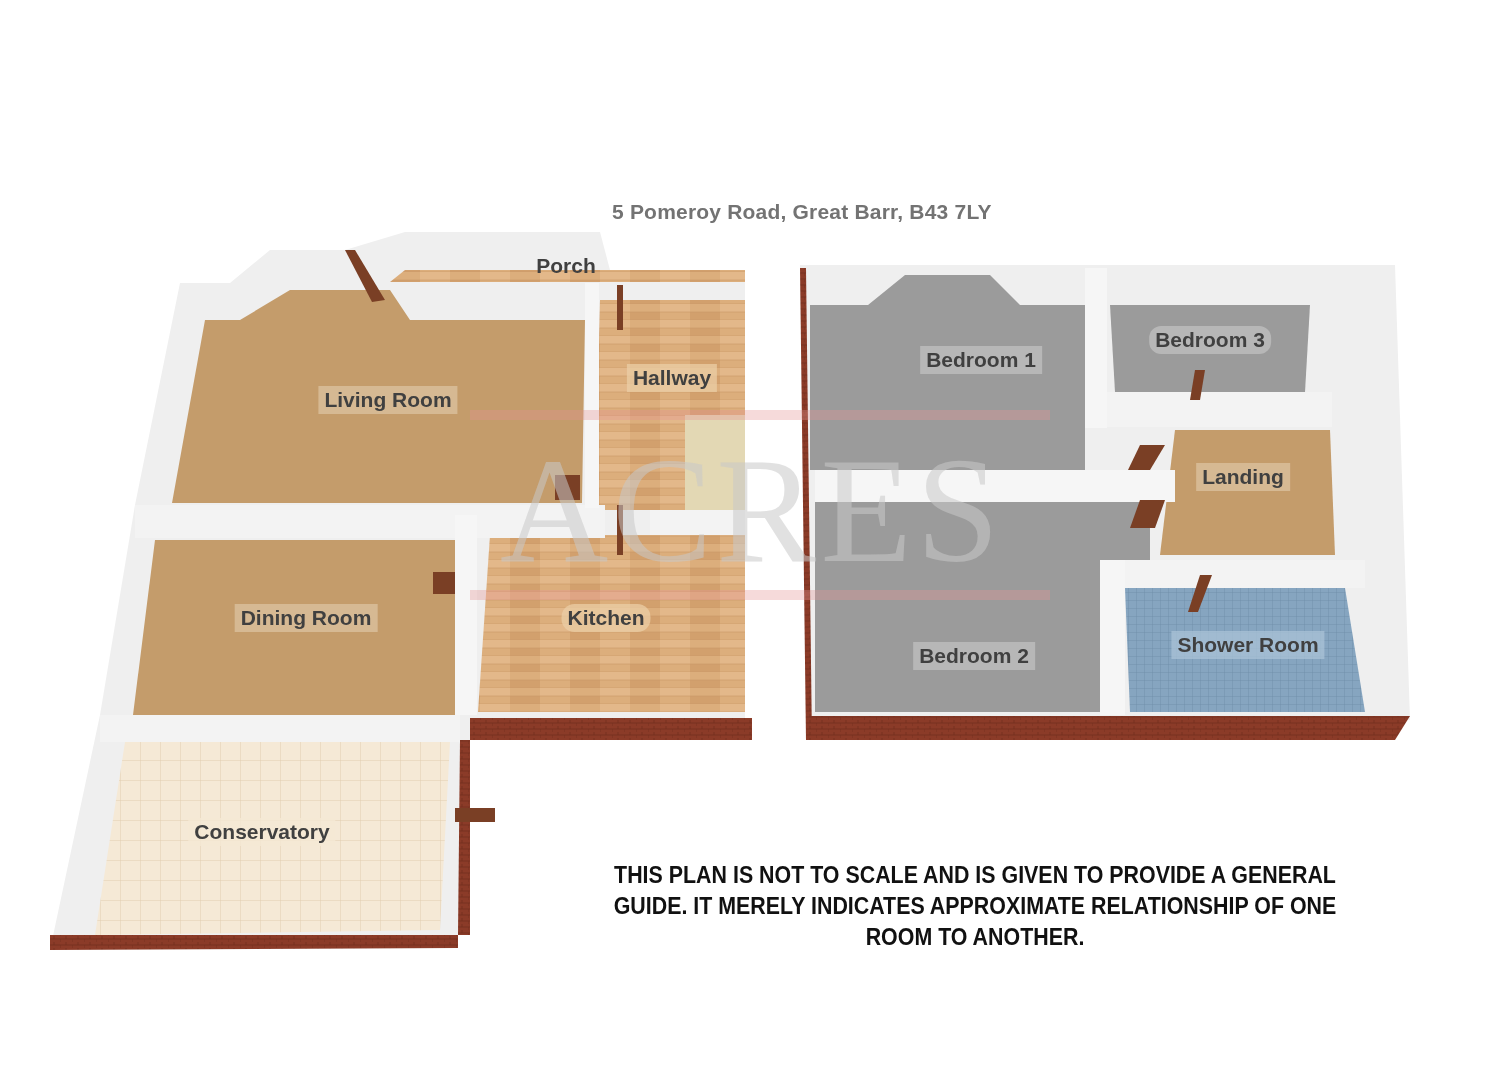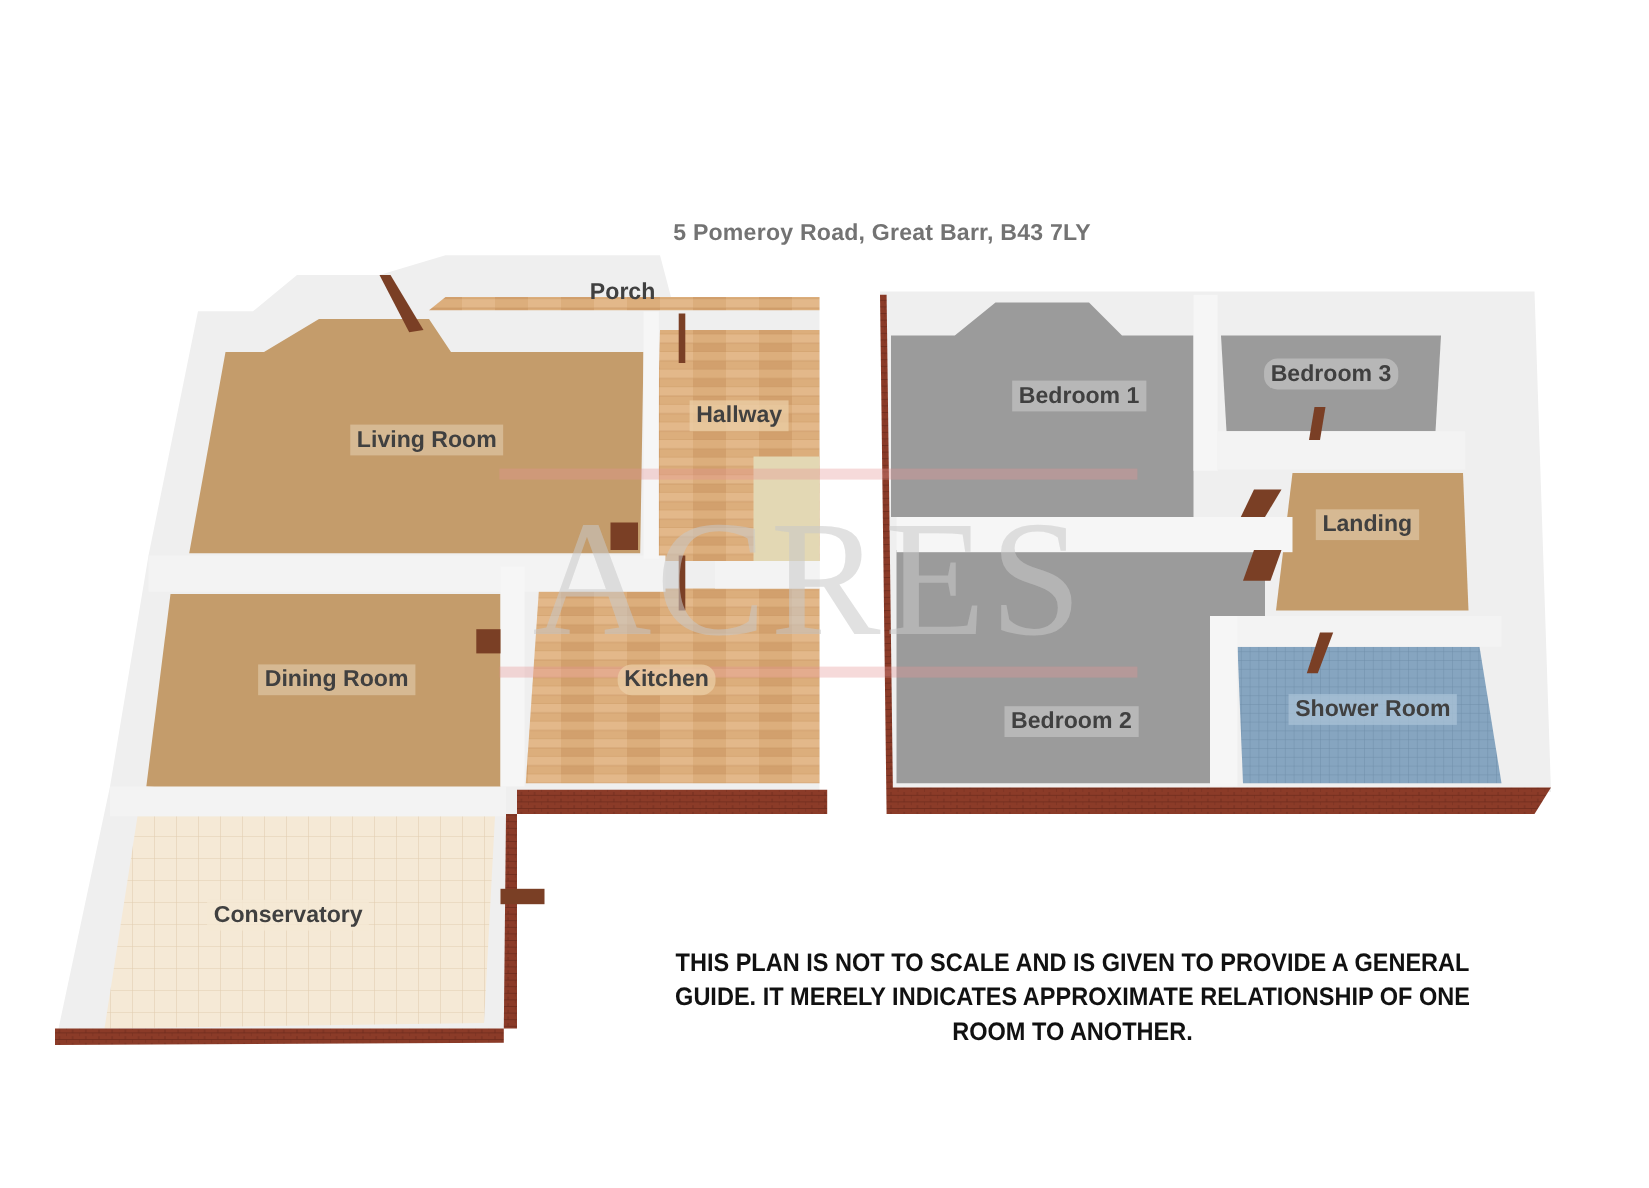--- a/index.html
+++ b/index.html
@@ -13,22 +13,22 @@
                 padding: 2px 6px; white-space: nowrap; transform: translate(-50%, -50%); }
   .lbl-carpet { background: rgba(220,195,160,0.75); margin-left: 14px; }
   .lbl-wood   { background: rgba(235,205,165,0.75); }
   .lbl-grey   { background: rgba(190,190,190,0.8); }
   .lbl-tile   { background: rgba(245,232,212,0.8); }
   .lbl-blue   { background: rgba(170,195,215,0.75); }
   .lbl-none   { background: transparent; }
   .disclaimer { position: absolute; left: 530px; top: 860px; width: 890px; text-align: center;
                 font-size: 23px; font-weight: bold; line-height: 31px; color: #111;
                 transform: scaleX(0.93); transform-origin: center top; }
-  .watermark { position: absolute; left: 454px; top: 410px; width: 580px; height: 200px;
-               pointer-events: none; margin-top: 16px; }
+  .watermark { position: absolute; left: 470px; top: 410px; width: 580px; height: 200px;
+               pointer-events: none; }
   .watermark .wm-text { position: absolute; left: 30px; top: 25px; font-family: "Liberation Serif", serif;
                font-size: 150px; letter-spacing: 4px; color: rgba(200,200,200,0.55); line-height: 150px; }
   .watermark .bar-top { position: absolute; left: 0; top: 0; width: 580px; height: 10px;
                background: rgba(230,150,150,0.35); }
   .watermark .bar-bot { position: absolute; left: 0; top: 180px; width: 580px; height: 10px;
                background: rgba(230,150,150,0.35); }
 </style>
 </head>
 <body>
 

